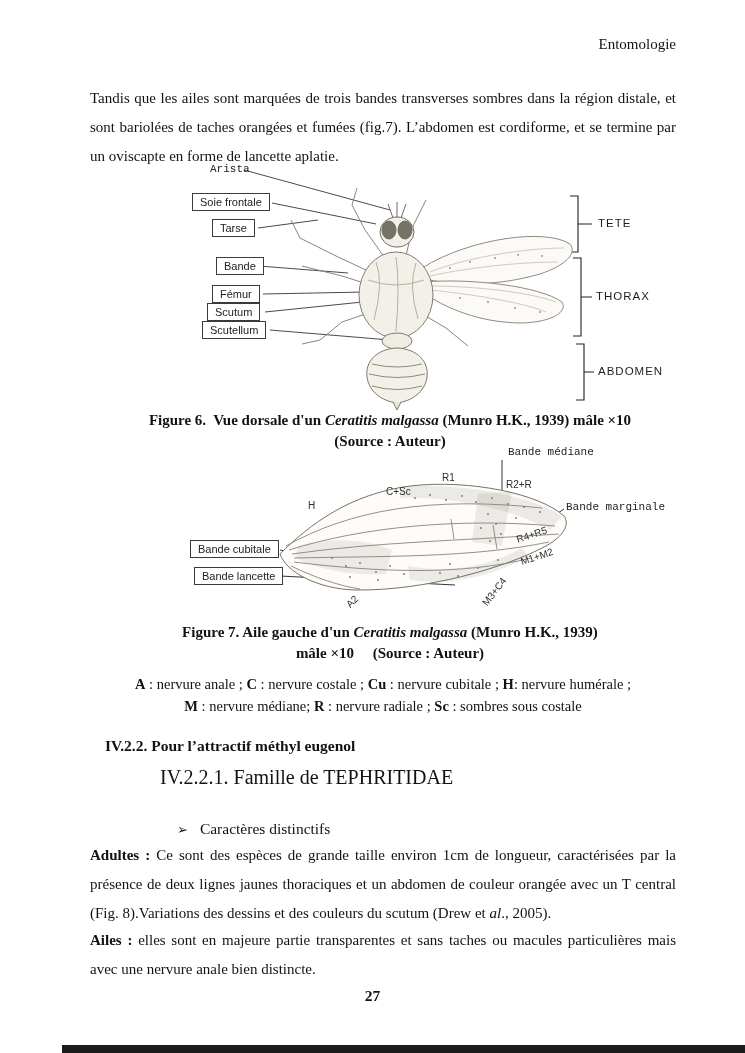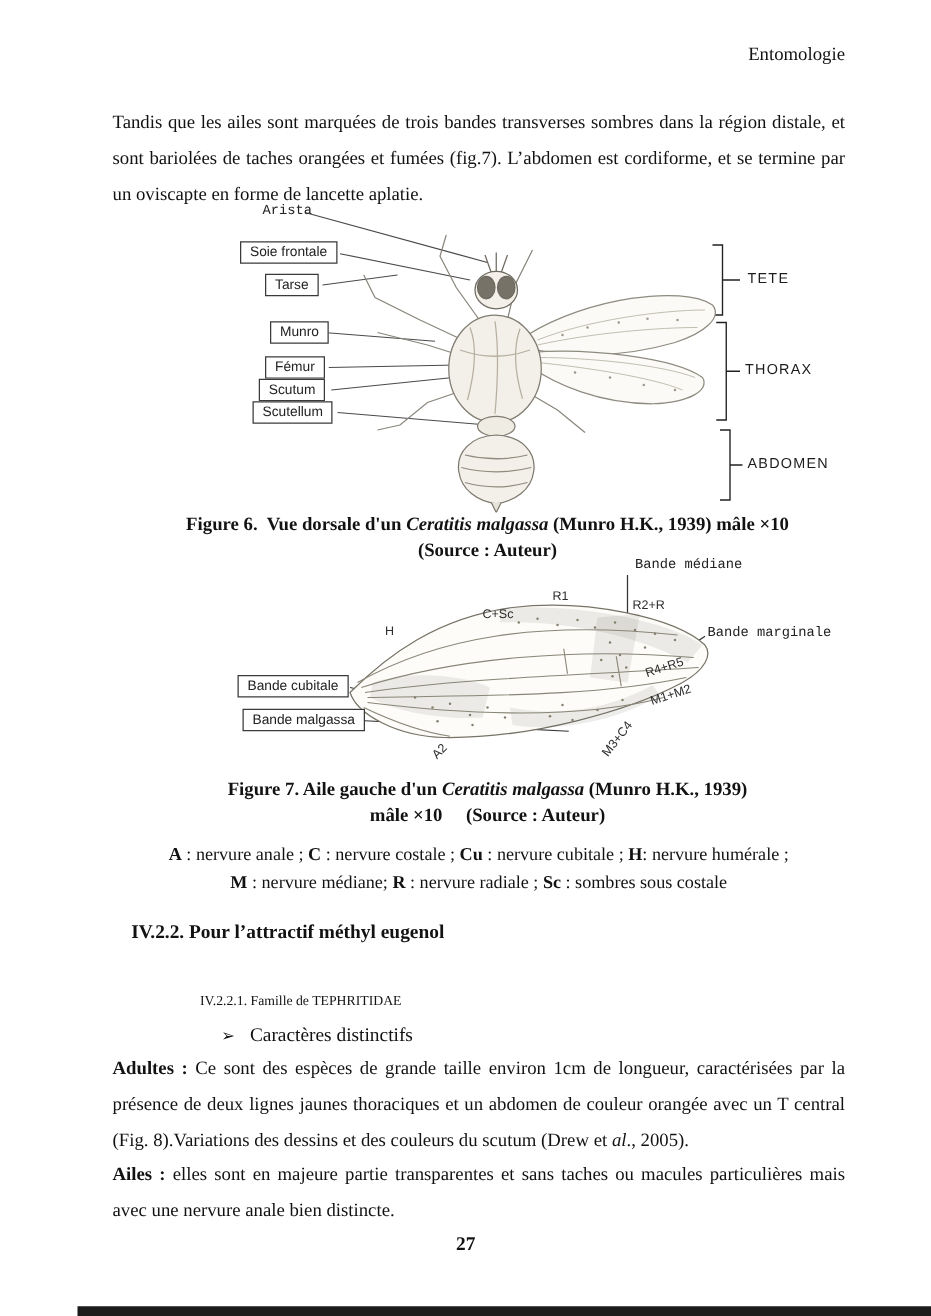--- a/index.html
+++ b/index.html
@@ -24,21 +24,21 @@
     position:absolute; left:110px; width:560px;
     text-align:center; font-size:15px; line-height:20px;
     white-space:pre-wrap;
   }
   .legend-line {
     position:absolute; left:90px; width:586px;
     text-align:center; font-size:14.5px; line-height:21px;
     white-space:pre-wrap;
   }
   .heading2 { position:absolute; left:105px; font-size:15.5px; font-weight:bold; }
-  .heading3 { position:absolute; left:160px; font-size:11px;margin-top:29px; }
+  .heading3 { position:absolute; left:160px; font-size:20px; }
   .subfamily { position:absolute; left:205px; font-size:15.5px; white-space:pre-wrap; }
   .bullet-line { position:absolute; left:177px; font-size:15.5px; }
   .bullet-icon { font-family:"DejaVu Sans", sans-serif; font-size:13px; margin-right:12px; }
   .page-number { position:absolute; left:0; width:745px; top:987px; text-align:center; font-size:15.5px; font-weight:bold; }
   .fig { position:absolute; }
   .fig svg { position:absolute; left:0; top:0; }
   .boxlabel {
     position:absolute; border:1px solid #3a3a3a; background:#fff;
     font-family:"Liberation Sans", sans-serif; font-size:11px;
     padding:2px 7px; color:#222; white-space:nowrap;
@@ -135,21 +135,21 @@
       <g stroke="#908a7d" fill="none">
         <path d="M222 204 Q247 210 272 204"></path>
         <path d="M219 214 Q247 221 275 214"></path>
         <path d="M222 226 Q247 233 272 226"></path>
       </g>
       <path d="M243 242 L247 250 L251 242" fill="#e8e4da" stroke="#7c786d"></path>
     </svg>
     <div class="plainlabel" style="left:60px; top:3px">Arista</div>
     <div class="boxlabel" style="left:42px; top:33px">Soie frontale</div>
     <div class="boxlabel" style="left:62px; top:59px">Tarse</div>
-    <div class="boxlabel" style="left:66px; top:97px">Munro</div>
+    <div class="boxlabel" style="left:66px; top:97px">Bande</div>
     <div class="boxlabel" style="left:62px; top:125px">Fémur</div>
     <div class="boxlabel" style="left:57px; top:143px">Scutum</div>
     <div class="boxlabel" style="left:52px; top:161px">Scutellum</div>
     <div class="anat" style="left:448px; top:57px">TETE</div>
     <div class="anat" style="left:446px; top:130px">THORAX</div>
     <div class="anat" style="left:448px; top:205px">ABDOMEN</div>
   </div>
 
   <div class="caption" style="top:410px"><span class="b">Figure 6.  Vue dorsale d'un </span><span class="b i">Ceratitis malgassa</span><span class="b"> (Munro H.K., 1939) mâle ×10</span></div>
   <div class="caption" style="top:431px"><span class="b">(Source : Auteur)</span></div>
@@ -217,21 +217,21 @@
     </svg>
     <div class="plainlabel" style="left:358px; top:0">Bande médiane</div>
     <div class="vein" style="left:292px; top:26px">R1</div>
     <div class="vein" style="left:356px; top:33px">R2+R</div>
     <div class="vein" style="left:236px; top:40px">C+Sc</div>
     <div class="vein" style="left:158px; top:54px">H</div>
     <div class="plainlabel" style="left:416px; top:55px">Bande marginale</div>
     <div class="vein" style="left:366px; top:83px; transform:rotate(-18deg)">R4+R5</div>
     <div class="vein" style="left:370px; top:105px; transform:rotate(-18deg)">M1+M2</div>
     <div class="boxlabel" style="left:40px; top:94px">Bande cubitale</div>
-    <div class="boxlabel" style="left:44px; top:121px">Bande malgassa</div>
+    <div class="boxlabel" style="left:44px; top:121px">Bande lancette</div>
     <div class="vein" style="left:196px; top:150px; transform:rotate(-45deg)">A2</div>
     <div class="vein" style="left:328px; top:140px; transform:rotate(-52deg)">M3+C4</div>
   </div>
 
   <div class="caption" style="top:622px"><span class="b">Figure 7. Aile gauche d'un </span><span class="b i">Ceratitis malgassa</span><span class="b"> (Munro H.K., 1939)</span></div>
   <div class="caption" style="top:643px"><span class="b">mâle ×10     (Source : Auteur)</span></div>
 
   <div class="legend-line" style="top:674px"><span class="b">A</span><span> : nervure anale ; </span><span class="b">C</span><span> : nervure costale ; </span><span class="b">Cu</span><span> : nervure cubitale ; </span><span class="b">H</span><span>: nervure humérale ;</span></div>
   <div class="legend-line" style="top:696px"><span class="b">M</span><span> : nervure médiane; </span><span class="b">R</span><span> : nervure radiale ; </span><span class="b">Sc</span><span> : sombres sous costale</span></div>
 

